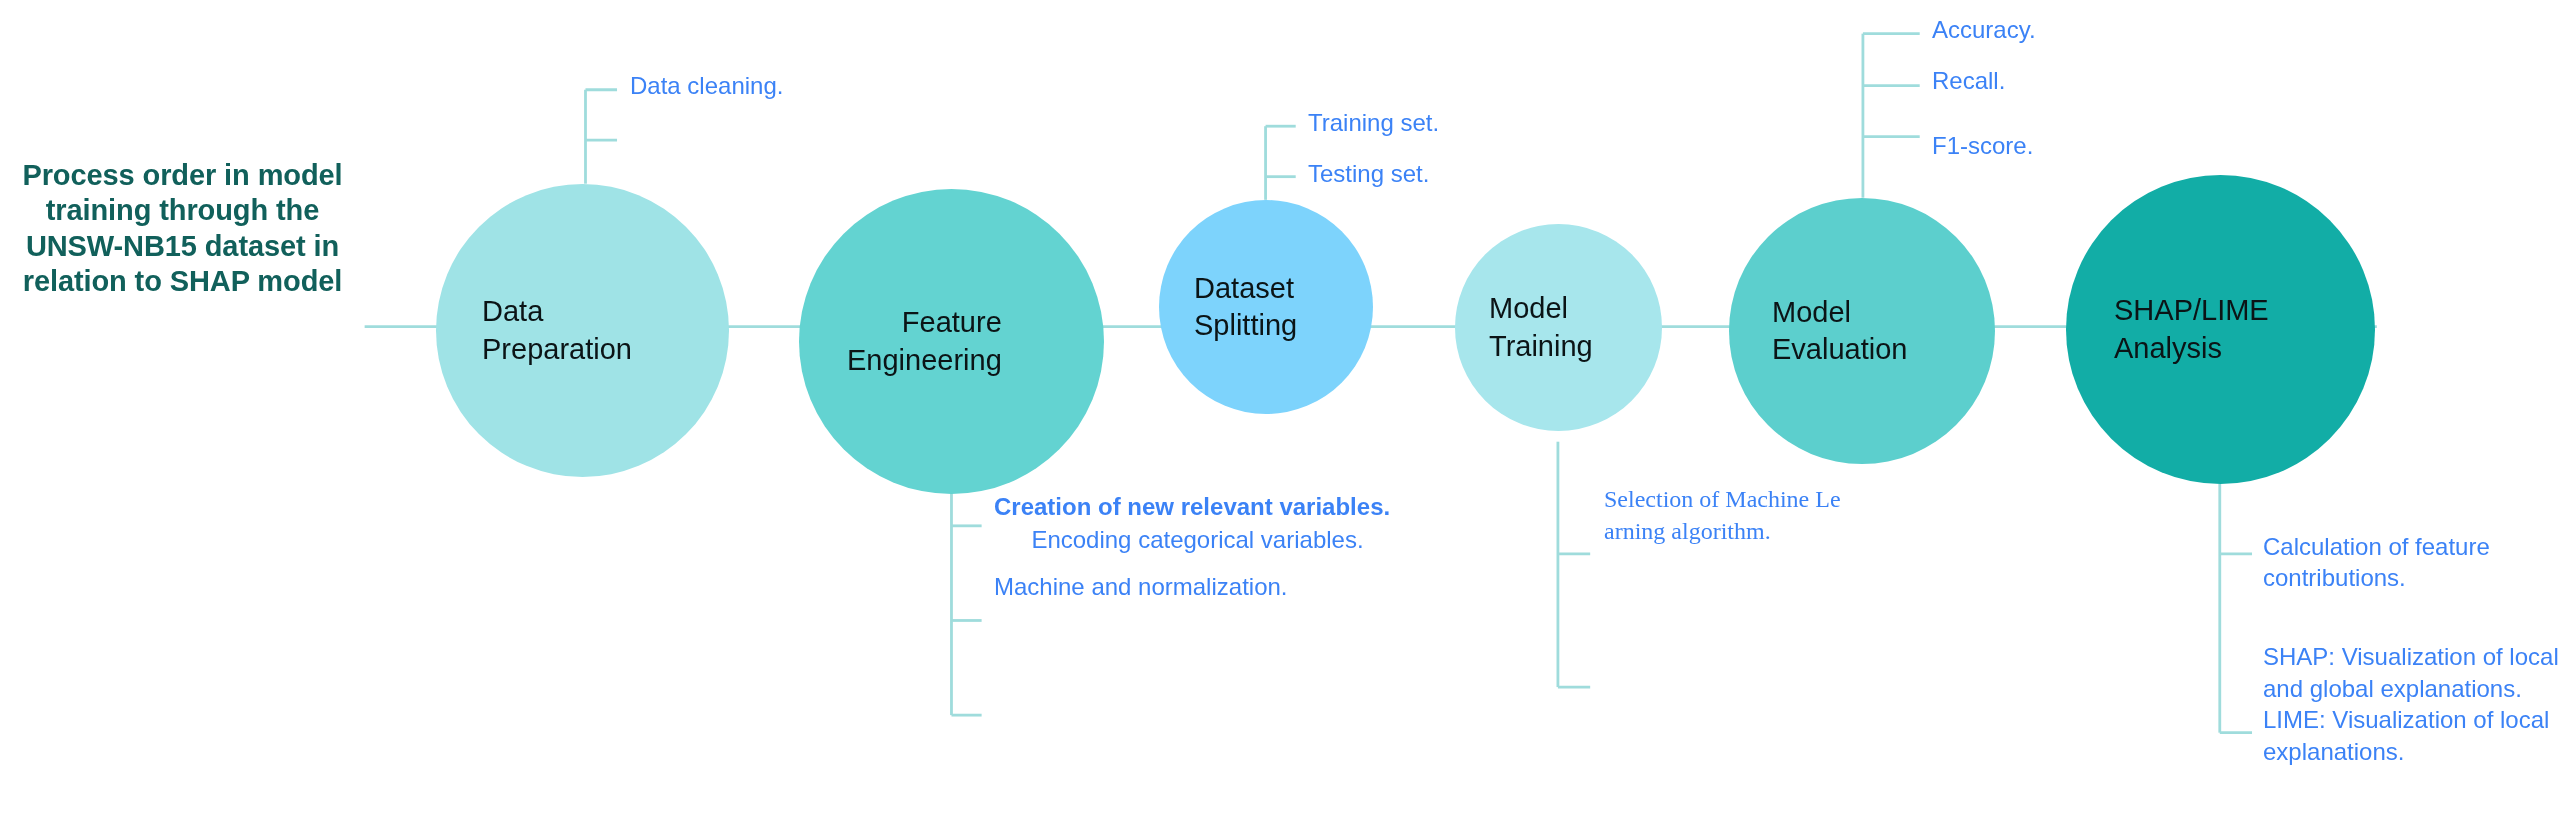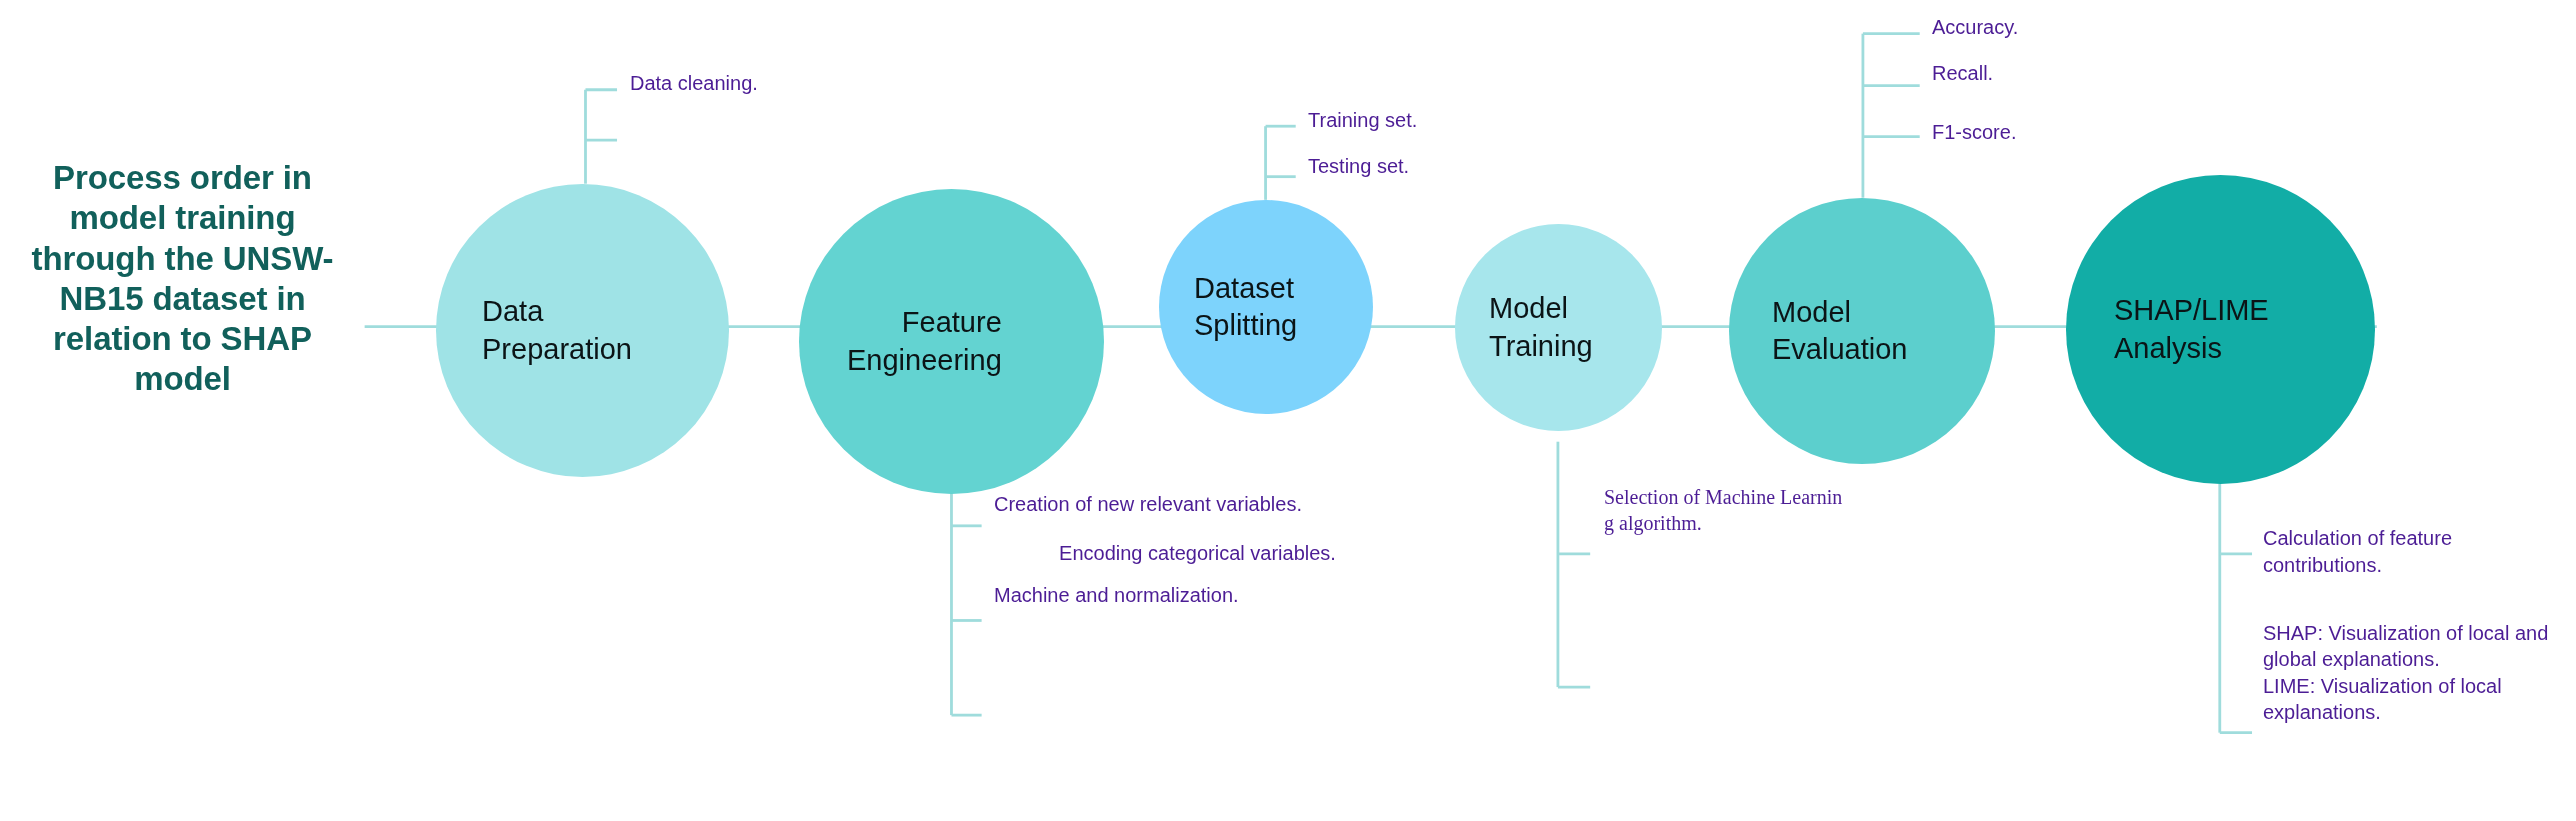--- a/index.html
+++ b/index.html
@@ -29,43 +29,43 @@
     pointer-events: none;
   }
   .title-block {
     position: absolute;
     left: 7px;
     top: 158px;
     width: 351px;
     text-align: center;
     color: #11605b;
     font-weight: bold;
-    font-size: 33px;
+    font-size: 29px;
     line-height: 1.22;
     letter-spacing: -0.1px;
   }
   .node {
     position: absolute;
     border-radius: 50%;
     display: flex;
     align-items: center;
     box-sizing: border-box;
   }
   .node-label {
     color: #0b1416;
     font-size: 29px;
     line-height: 1.28;
     font-weight: 400;
     white-space: pre-line;
     padding-left: 0;
   }
   .ann {
     position: absolute;
-    color: #4c1d95;
-    font-size: 20px;
+    color: #3b82f6;
+    font-size: 24px;
     line-height: 1.32;
     font-weight: 400;
   }
   .ann-item { margin: 0 0 14px 0; }
   .ann-item:last-child { margin-bottom: 0; }
 </style>
 </head>
 <body>
 
 <div id="stage">
@@ -133,21 +133,21 @@
   <div class="node" style="left:2066px; top:175px; width:309px; height:309px; background:#12ada6; padding-left:48px;">
     <span class="node-label">SHAP/LIME
 Analysis</span>
   </div>
 
   <div class="ann" style="left:630px; top:70px; width:365px;">
     <div class="ann-item" style="margin-bottom:19.6px;">Data cleaning.</div>
   </div>
 
   <div class="ann" style="left:994px; top:491px; width:407px;">
-    <div class="ann-item" style="margin-bottom:23px;">Creation of new relevant variables.</div>
+    <div class="ann-item" style="margin-bottom:1px;font-weight:bold;">Creation of new relevant variables.</div>
     <div class="ann-item" style="margin-bottom:15.4px;text-align:center;">Encoding categorical variables.</div>
     <div class="ann-item">Machine and normalization.</div>
   </div>
 
   <div class="ann" style="left:1308px; top:107px; width:337px;">
     <div class="ann-item" style="margin-bottom:19.6px;">Training set.</div>
     <div class="ann-item">Testing set.</div>
   </div>
 
   <div class="ann" style="left:1604px; top:484px; width:242px;">

